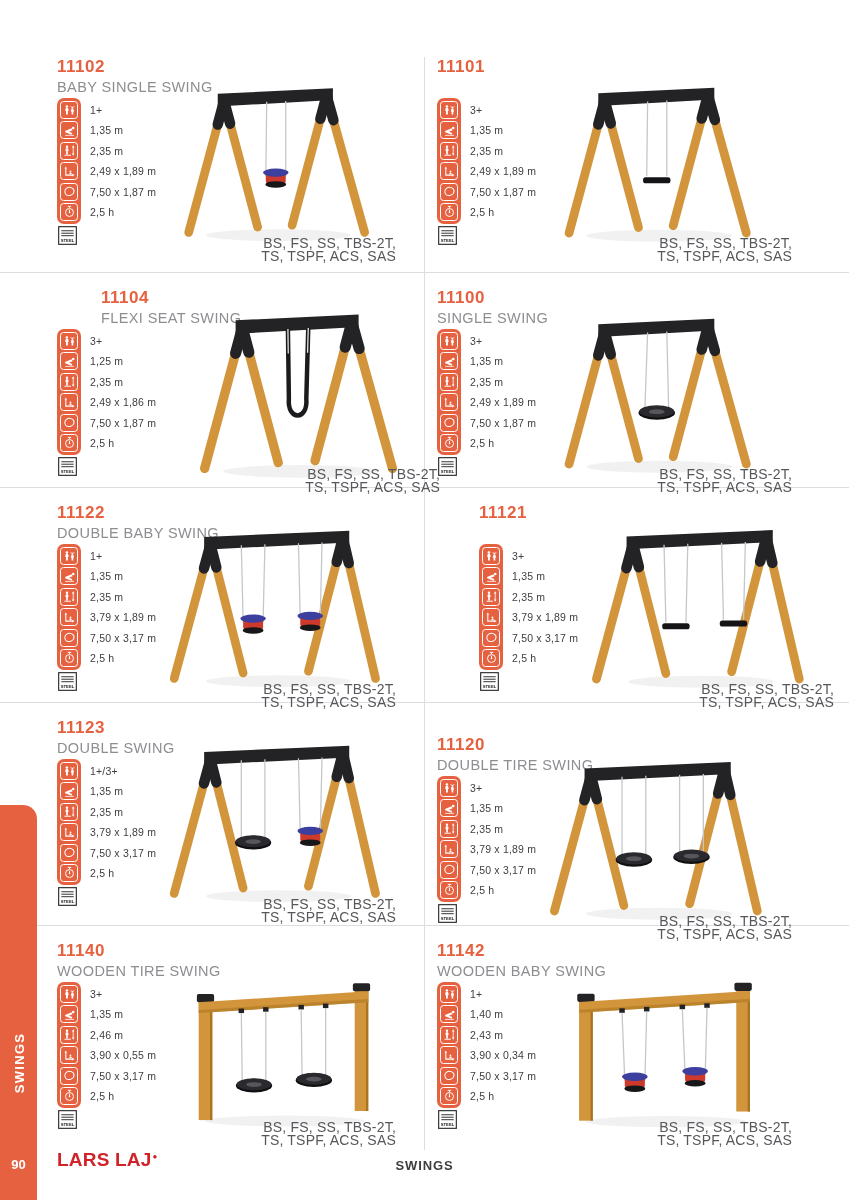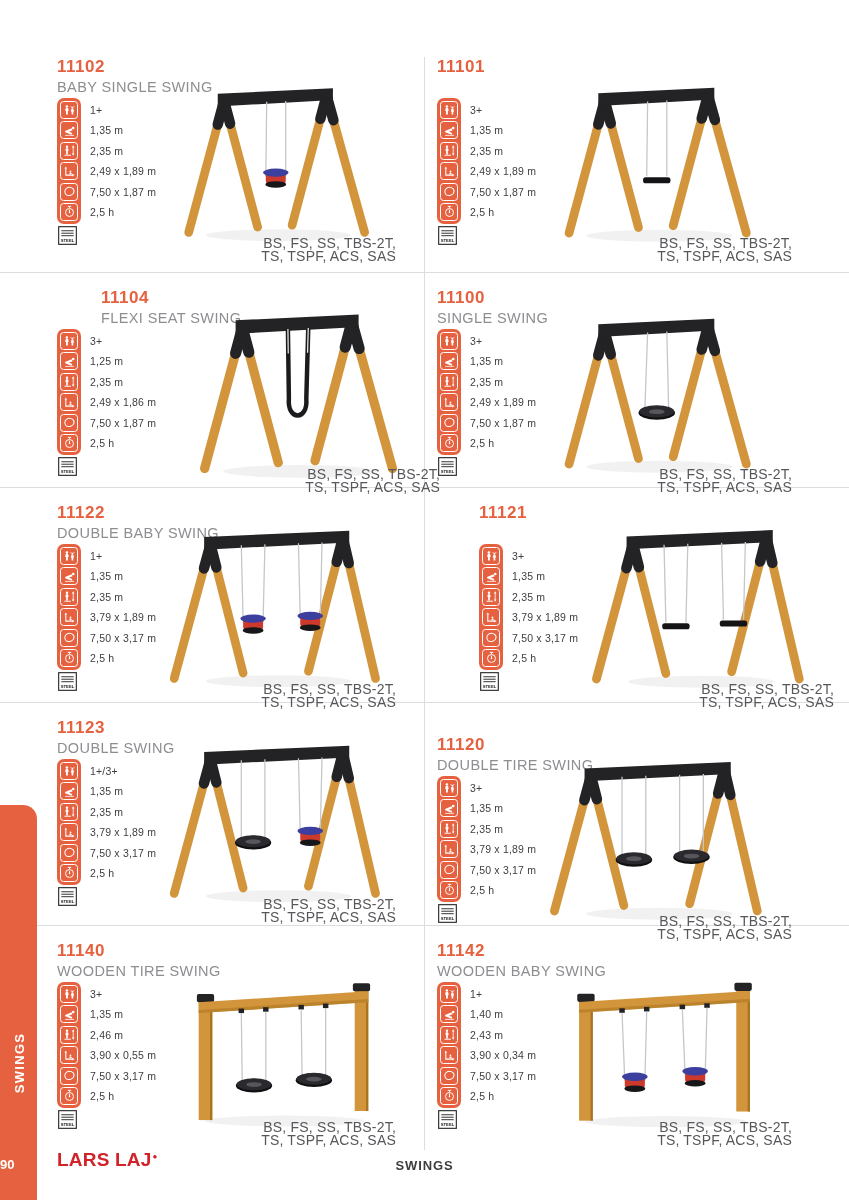--- a/index.html
+++ b/index.html
@@ -17,21 +17,21 @@
   .val-col{display:flex;flex-direction:column;gap:2.4px;padding:3px 0 3px 9px;}
   .val{height:18px;line-height:18px;font-size:10.5px;color:#3d3e40;white-space:nowrap;letter-spacing:.2px;}
   .steel{position:absolute;top:169px;left:1px;width:19px;height:19px;}
   .steel svg{width:19px;height:19px;display:block;}
   .art{position:absolute;top:10px;left:90px;right:0;height:184px;z-index:0;}
   .art svg{width:100%;height:100%;display:block;}
   .certs{position:absolute;top:180px;right:14px;text-align:right;font-size:14px;color:#56575a;line-height:12.5px;letter-spacing:.2px;z-index:1;}
   .card.rightcol .certs{right:0;}
   .tab{position:absolute;left:0;top:805px;width:37px;height:395px;background:#e6613f;border-radius:0 14px 0 0;}
   .tab-label{position:absolute;left:50%;top:258px;transform:translate(-50%,-50%) rotate(-90deg);color:#fff;font-weight:bold;font-size:13px;letter-spacing:1.3px;white-space:nowrap;}
-  .pageno{position:absolute;left:0;width:100%;top:352px;text-align:left;color:#fff;font-weight:bold;font-size:13px;}
+  .pageno{position:absolute;left:0;width:100%;top:352px;text-align:center;color:#fff;font-weight:bold;font-size:13px;}
   .logo{position:absolute;left:57px;top:1149px;font-size:19px;font-weight:bold;color:#d2232a;letter-spacing:.2px;}
   .logo .reg{font-size:8px;vertical-align:super;margin-left:1px;}
   .footer-cat{position:absolute;left:0;right:0;top:1158px;text-align:center;font-size:13px;font-weight:bold;color:#3d3e40;letter-spacing:.9px;}
 </style>
 </head>
 <body>
 
 <div class="page">
   <div class="vline"></div>
   <div class="hline" style="top:272px"></div>

